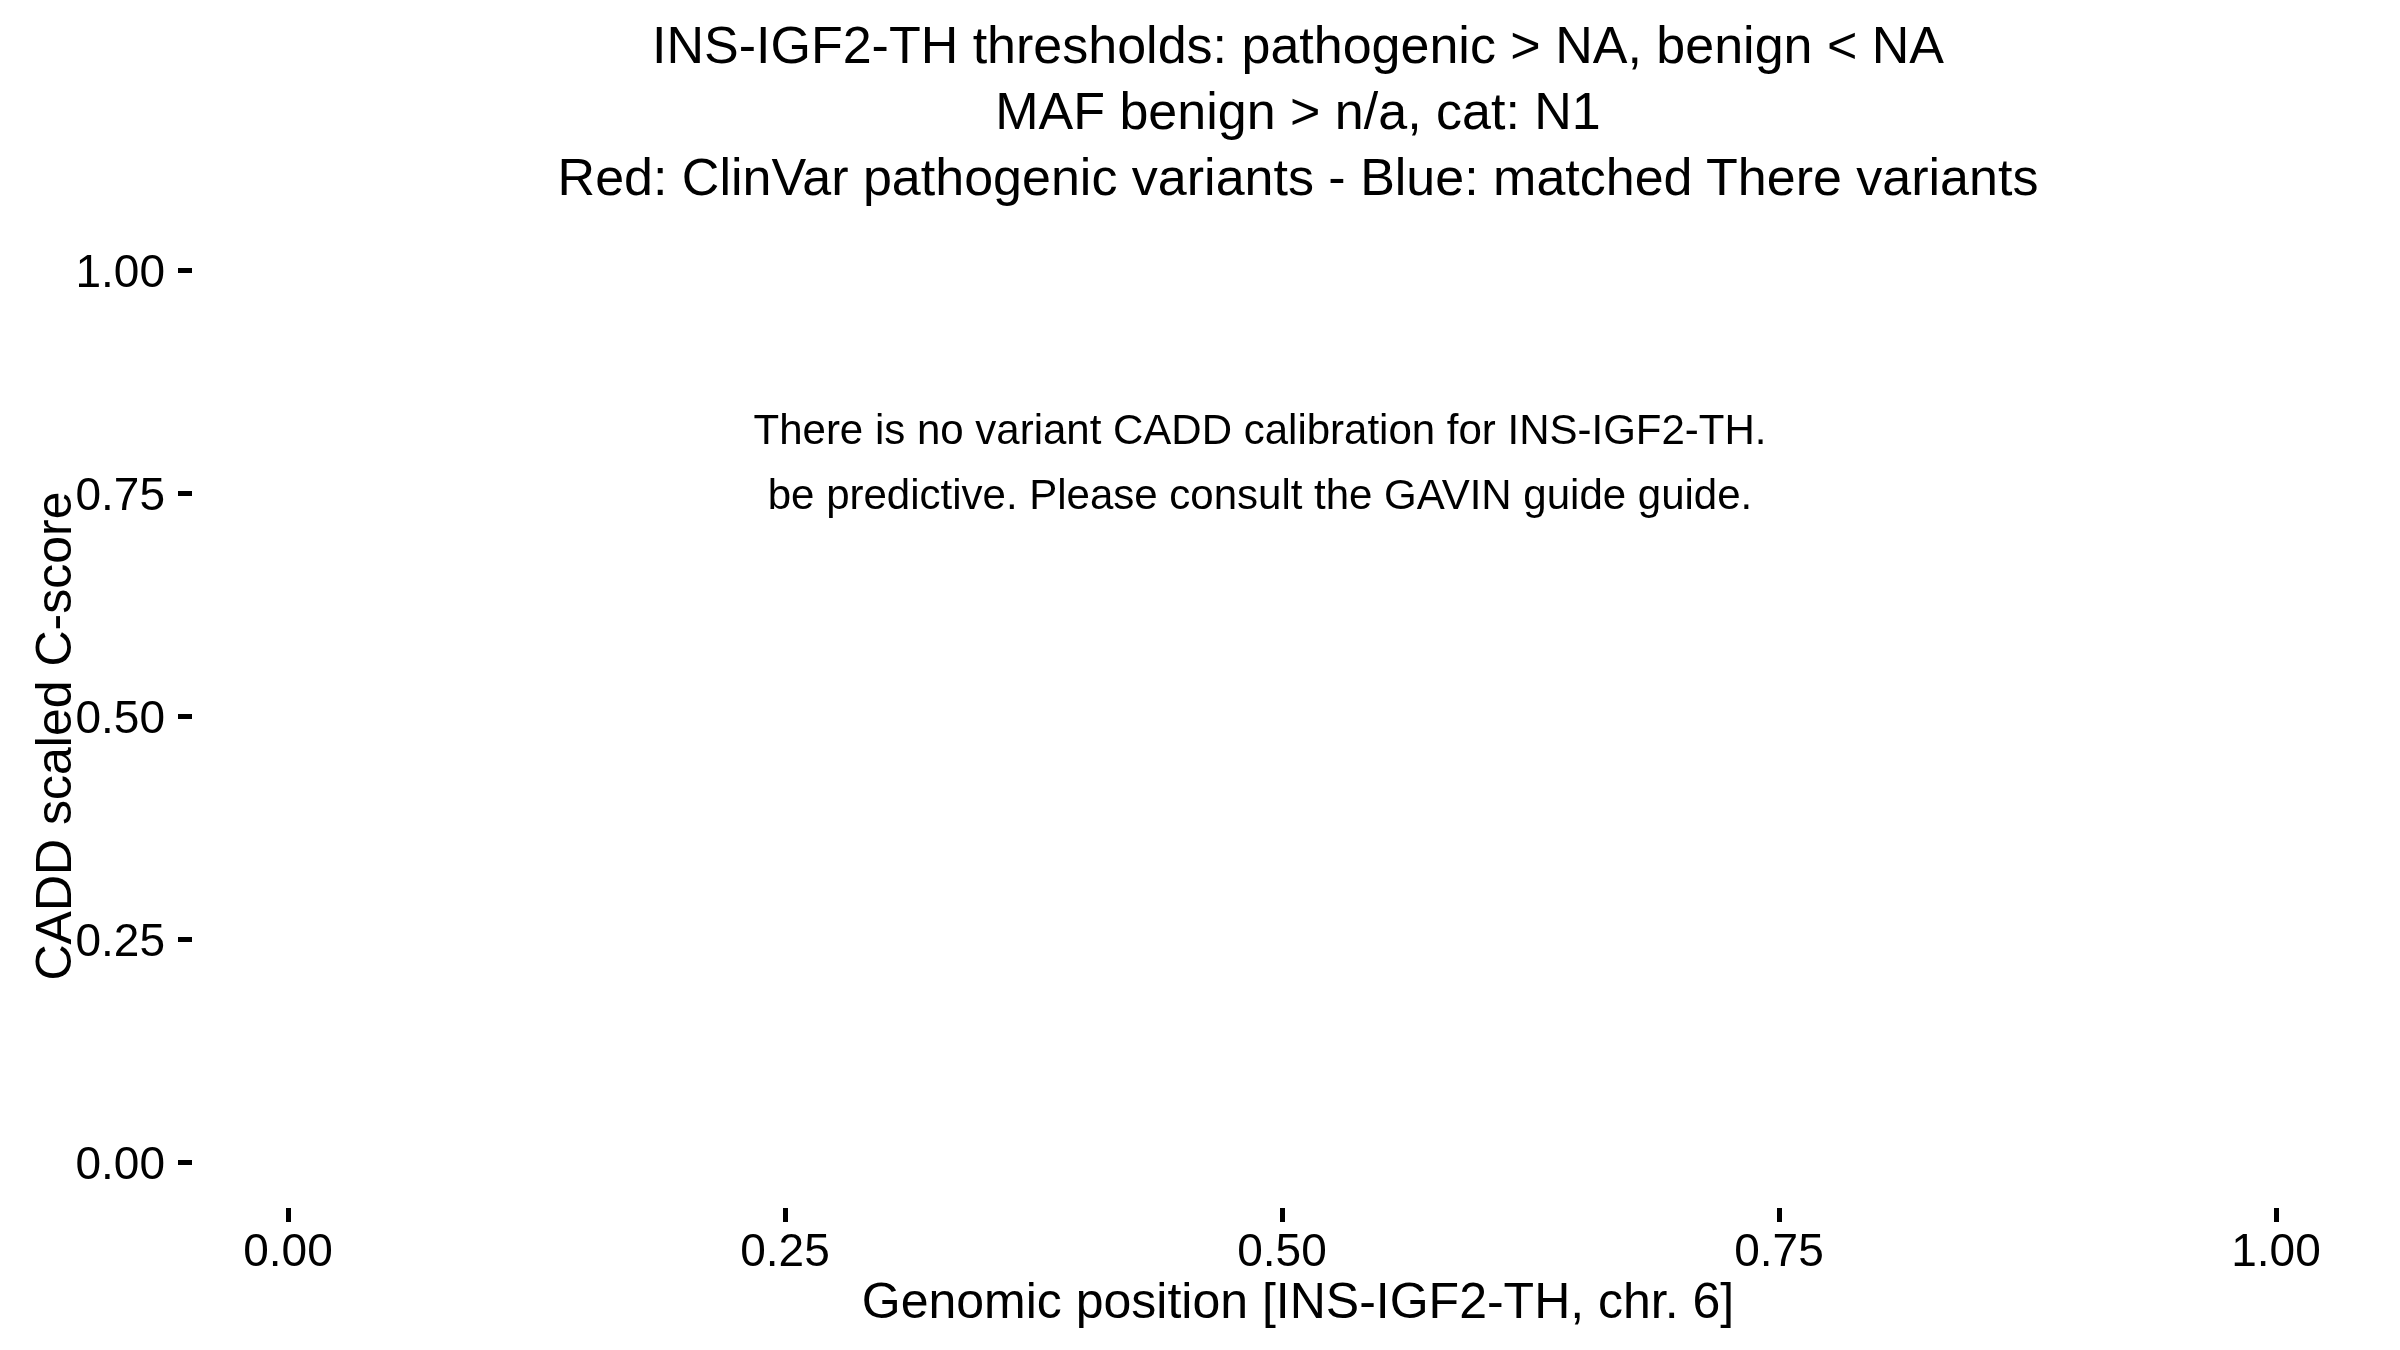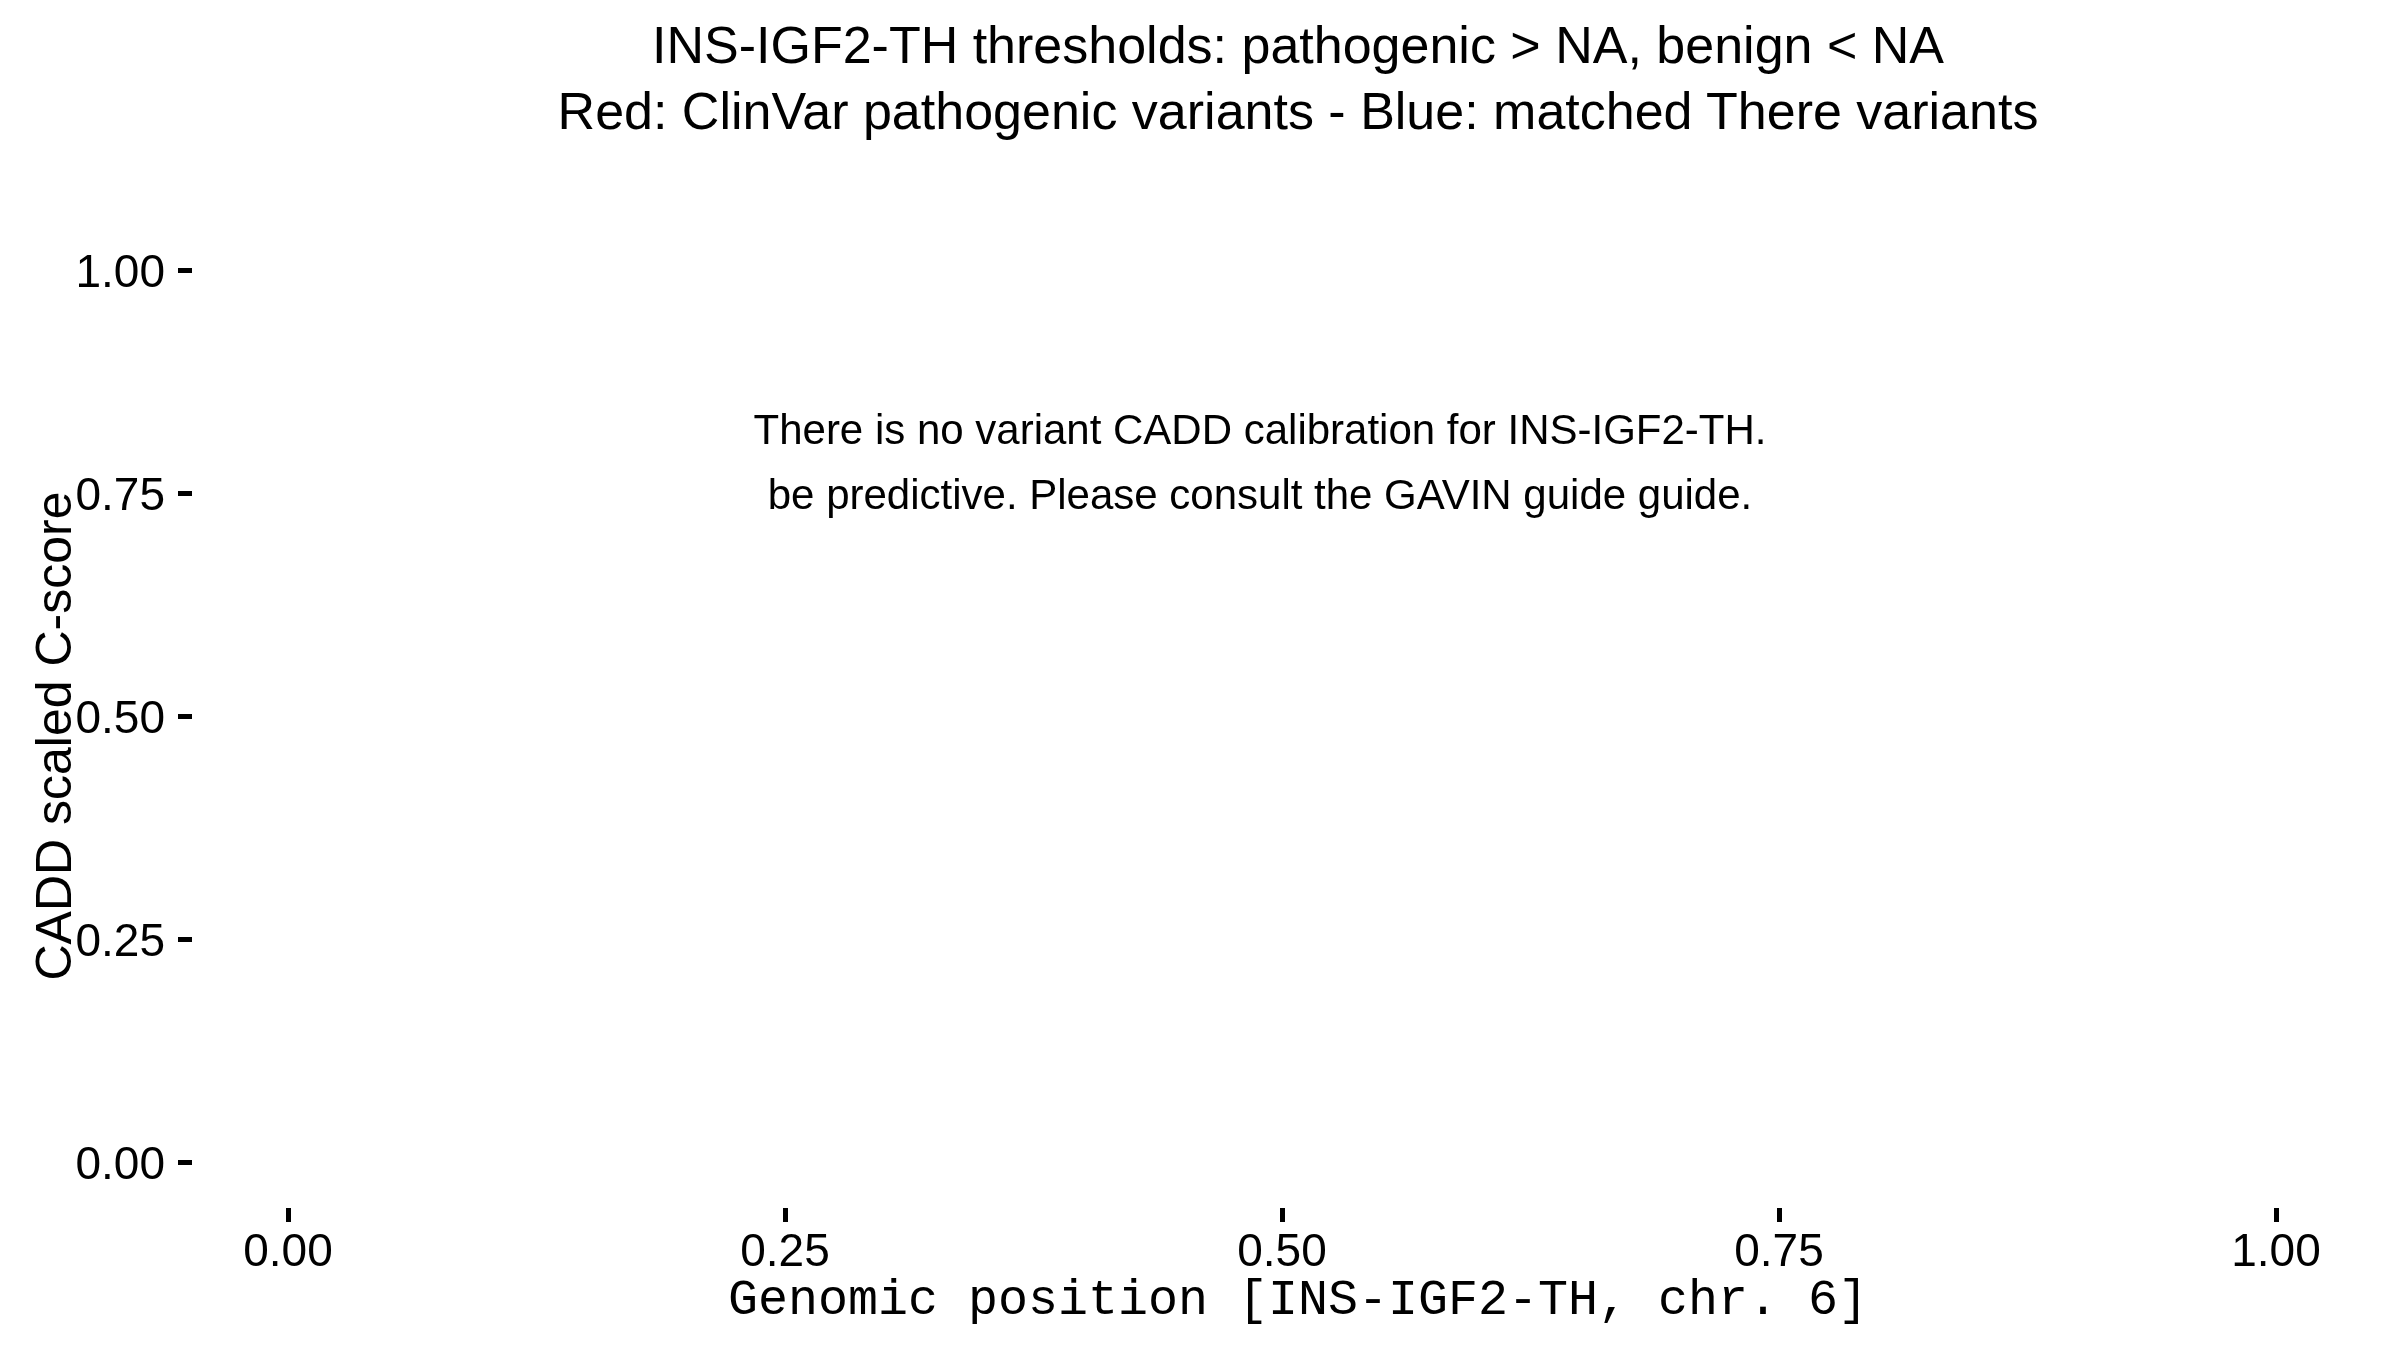--- a/index.html
+++ b/index.html
@@ -40,21 +40,20 @@
   }
   
   .x-axis-title {
     position: absolute;
     left: 196px;
     width: 2204px;
     top: 1272px;
     text-align: center;
     font-size: 50px;
     color: #000000;
-    font-family: Liberation Mono, monospace;
   }
   .y-axis-title {
     position: absolute;
     left: 54px;
     top: 736px;
     transform: translate(-50%, -50%) rotate(-90deg);
     white-space: nowrap;
     font-size: 50px;
     color: #000000;
   }
@@ -106,20 +105,21 @@
 </style>
 </head>
 <body>
 
 <div class="figure">
 
   <div class="panel"></div>
 
   <div class="chart-title">
     <div>INS-IGF2-TH thresholds: pathogenic &gt; NA, benign &lt; NA</div>
+    <div>MAF benign &gt; n/a, cat: N1</div>
     <div>Red: ClinVar pathogenic variants - Blue: matched There variants</div>
   </div>
 
   <div class="annotation">
     <div>There is no variant CADD calibration for INS-IGF2-TH.</div>
     <div>be predictive. Please consult the GAVIN guide guide.</div>
   </div>
 
   <div class="y-axis-title">CADD scaled C-score</div>
 

